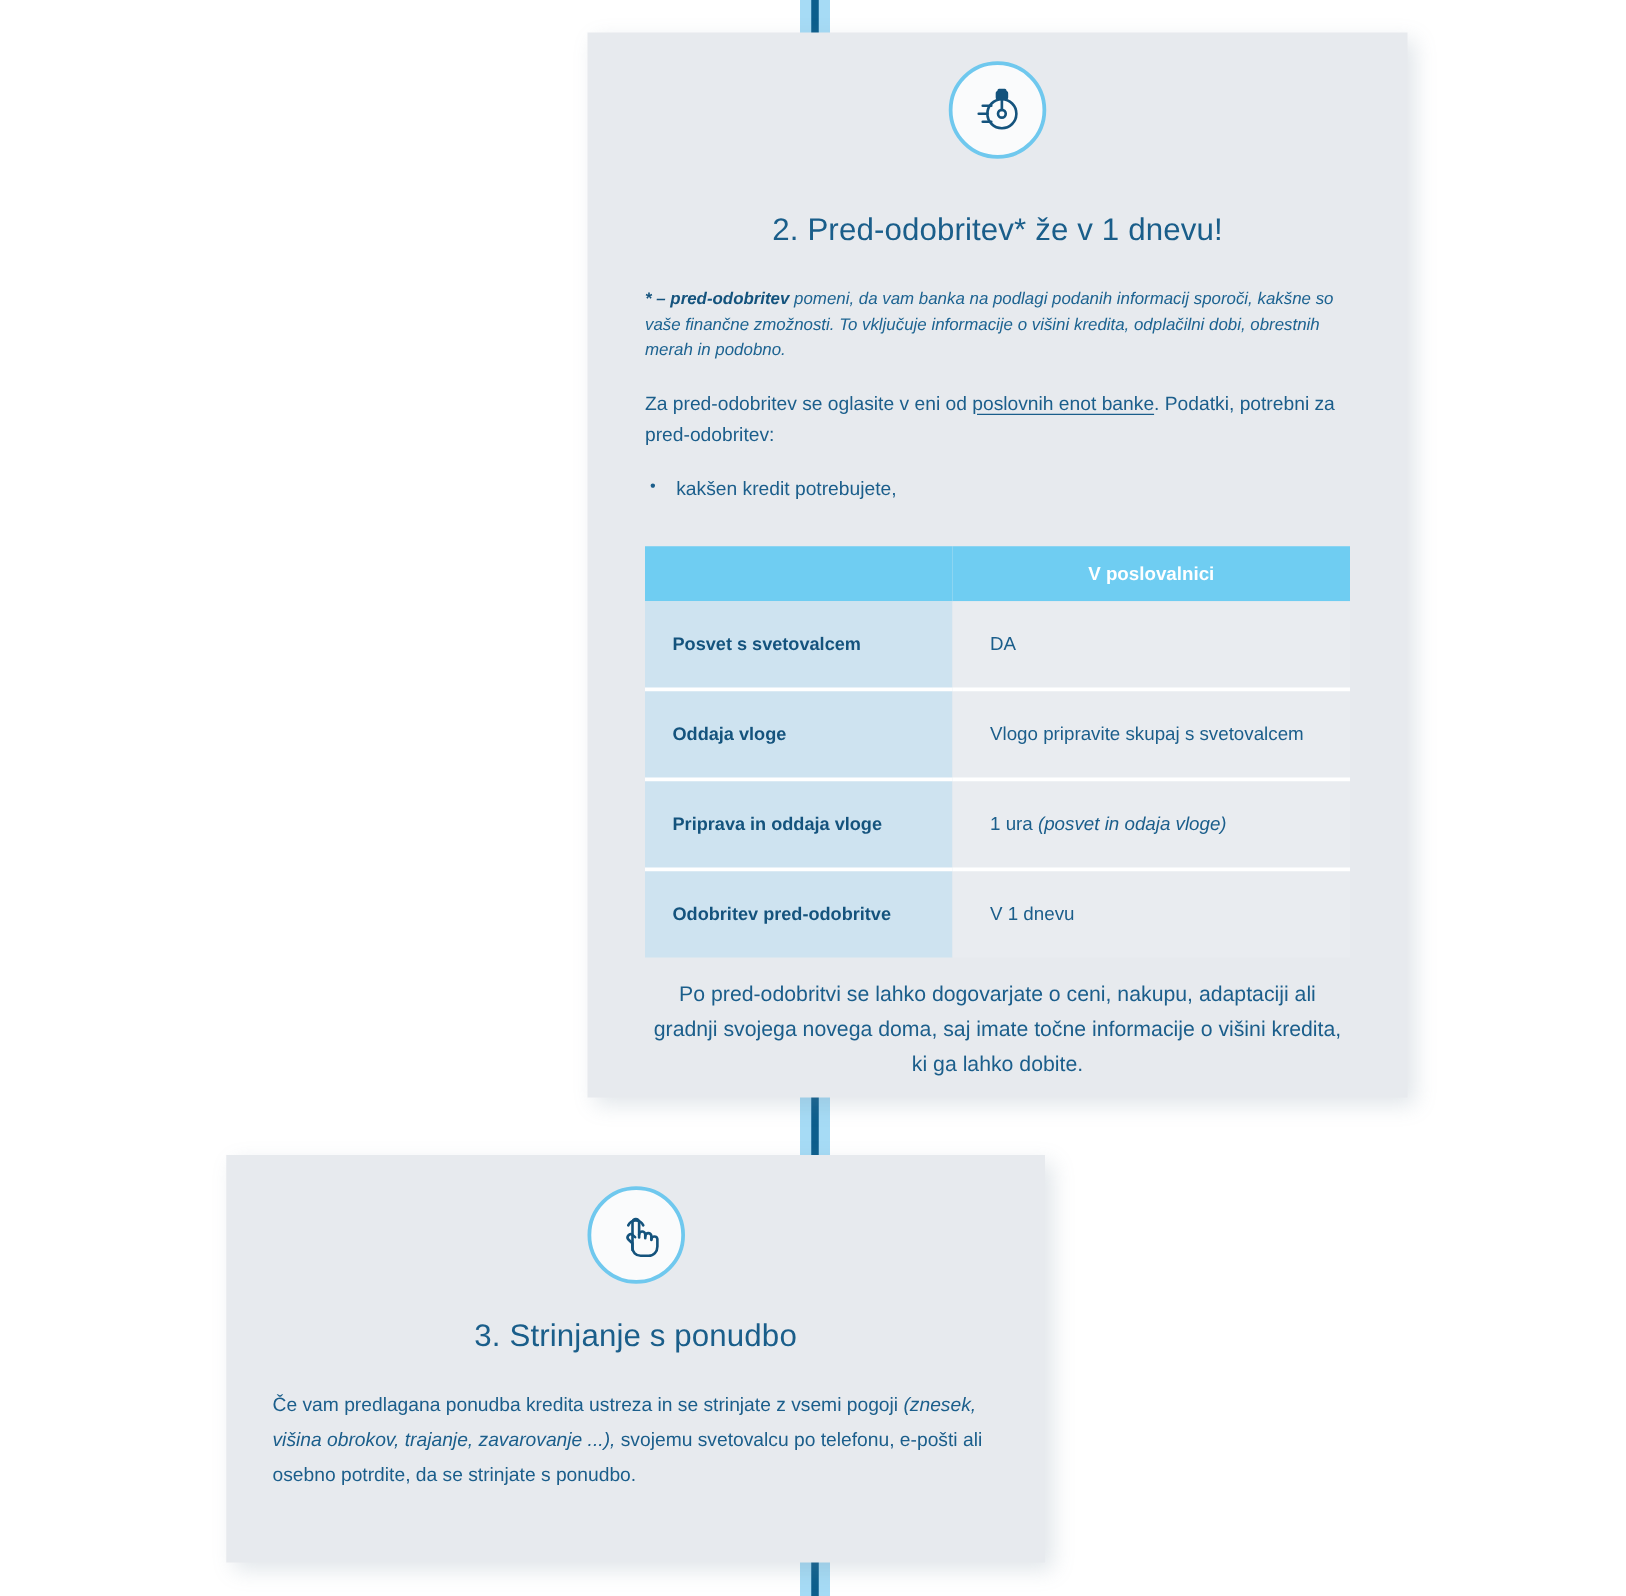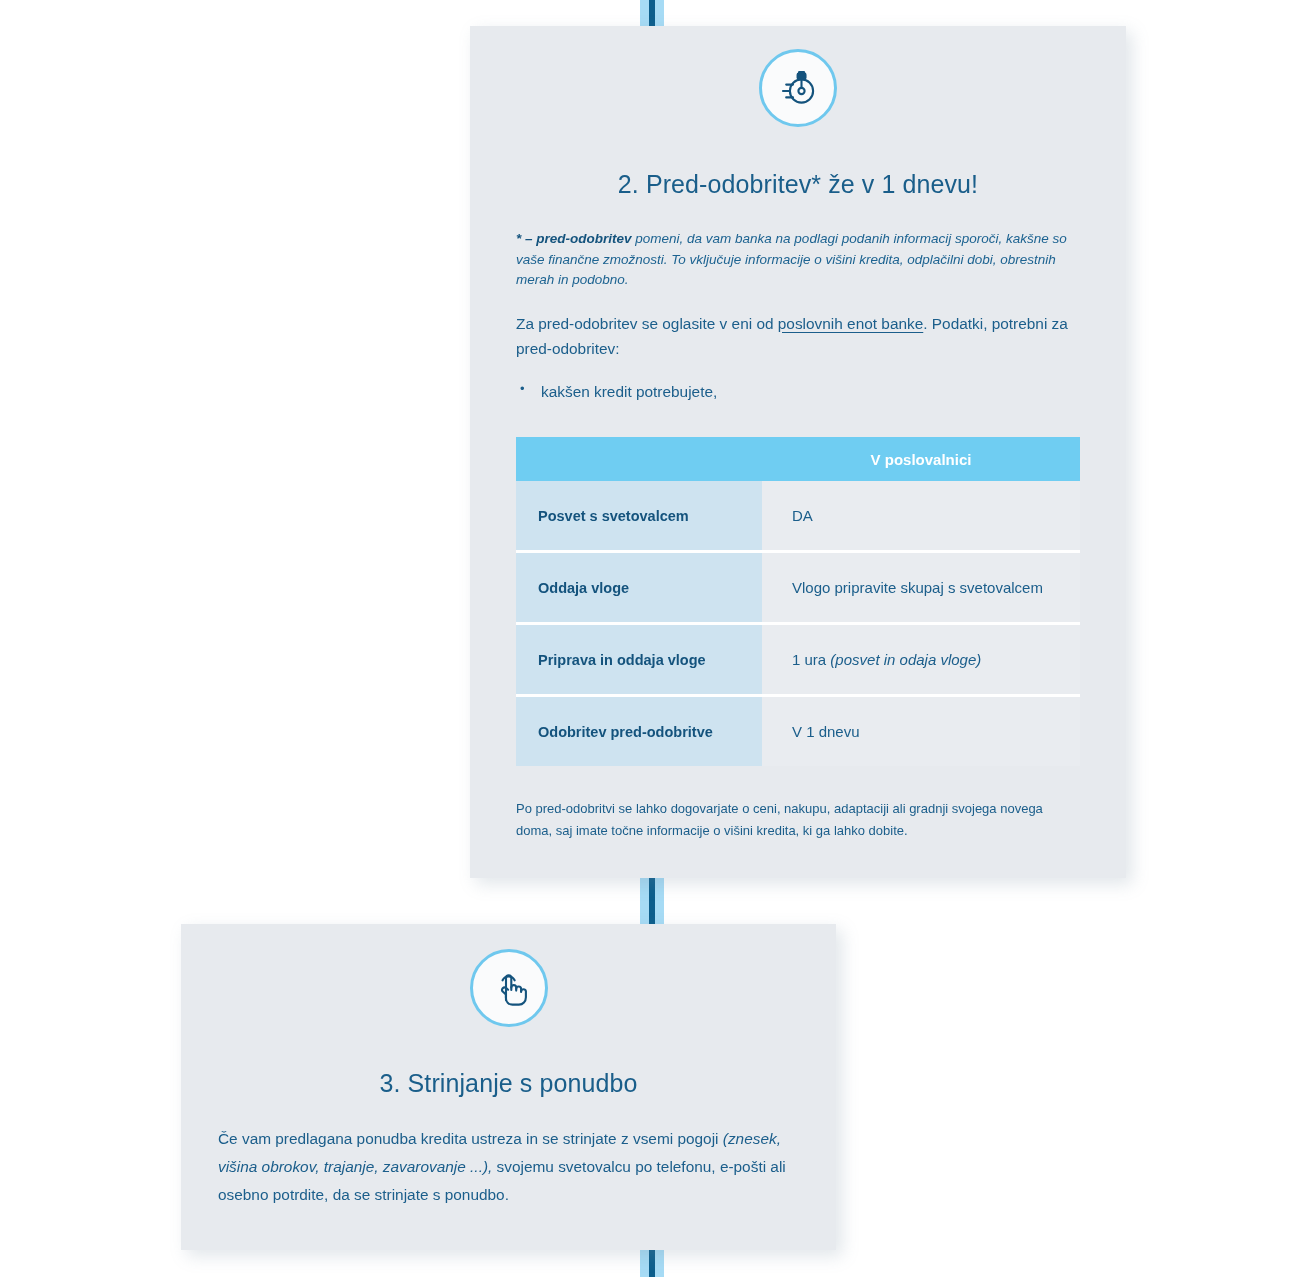--- a/index.html
+++ b/index.html
@@ -56,21 +56,21 @@
 
   
   .card-title {
     text-align: center;
     color: #1A5E8A;
     font-size: 25px;
     font-weight: 400;
     letter-spacing: .1px;
   }
   #card-2 .card-title { margin-top: 43px; }
-  #card-3 .card-title { margin-top: 42px; }
+  #card-3 .card-title { margin-top: 28px; }
 
   
   .body-wrap-2 { padding: 0 46px 0 46px; }
   .body-wrap-3 { padding: 0 38px 0 37px; }
 
   .note {
     margin-top: 30px;
     color: #1D6391;
     font-size: 13.5px;
     font-style: italic;
@@ -115,23 +115,24 @@
     content: "\2022";
     position: absolute;
     left: 4px;
     top: -1px;
     font-size: 13px;
     color: #1B5E8B;
   }
 
   .closing {
     color: #1B5E8B;
-    font-size: 13px;
+    font-size: 17px;
     line-height: 1.63;
-    margin-top: 32px;
+    margin-top: 16px;
+    text-align: center;
   }
 
   
   .ptable {
     width: 100%;
     border-collapse: collapse;
     margin-top: 33px;
     table-layout: fixed;
   }
   .ptable th.head-blank { width: 246px; background: #6FCDF2; padding: 0; }

